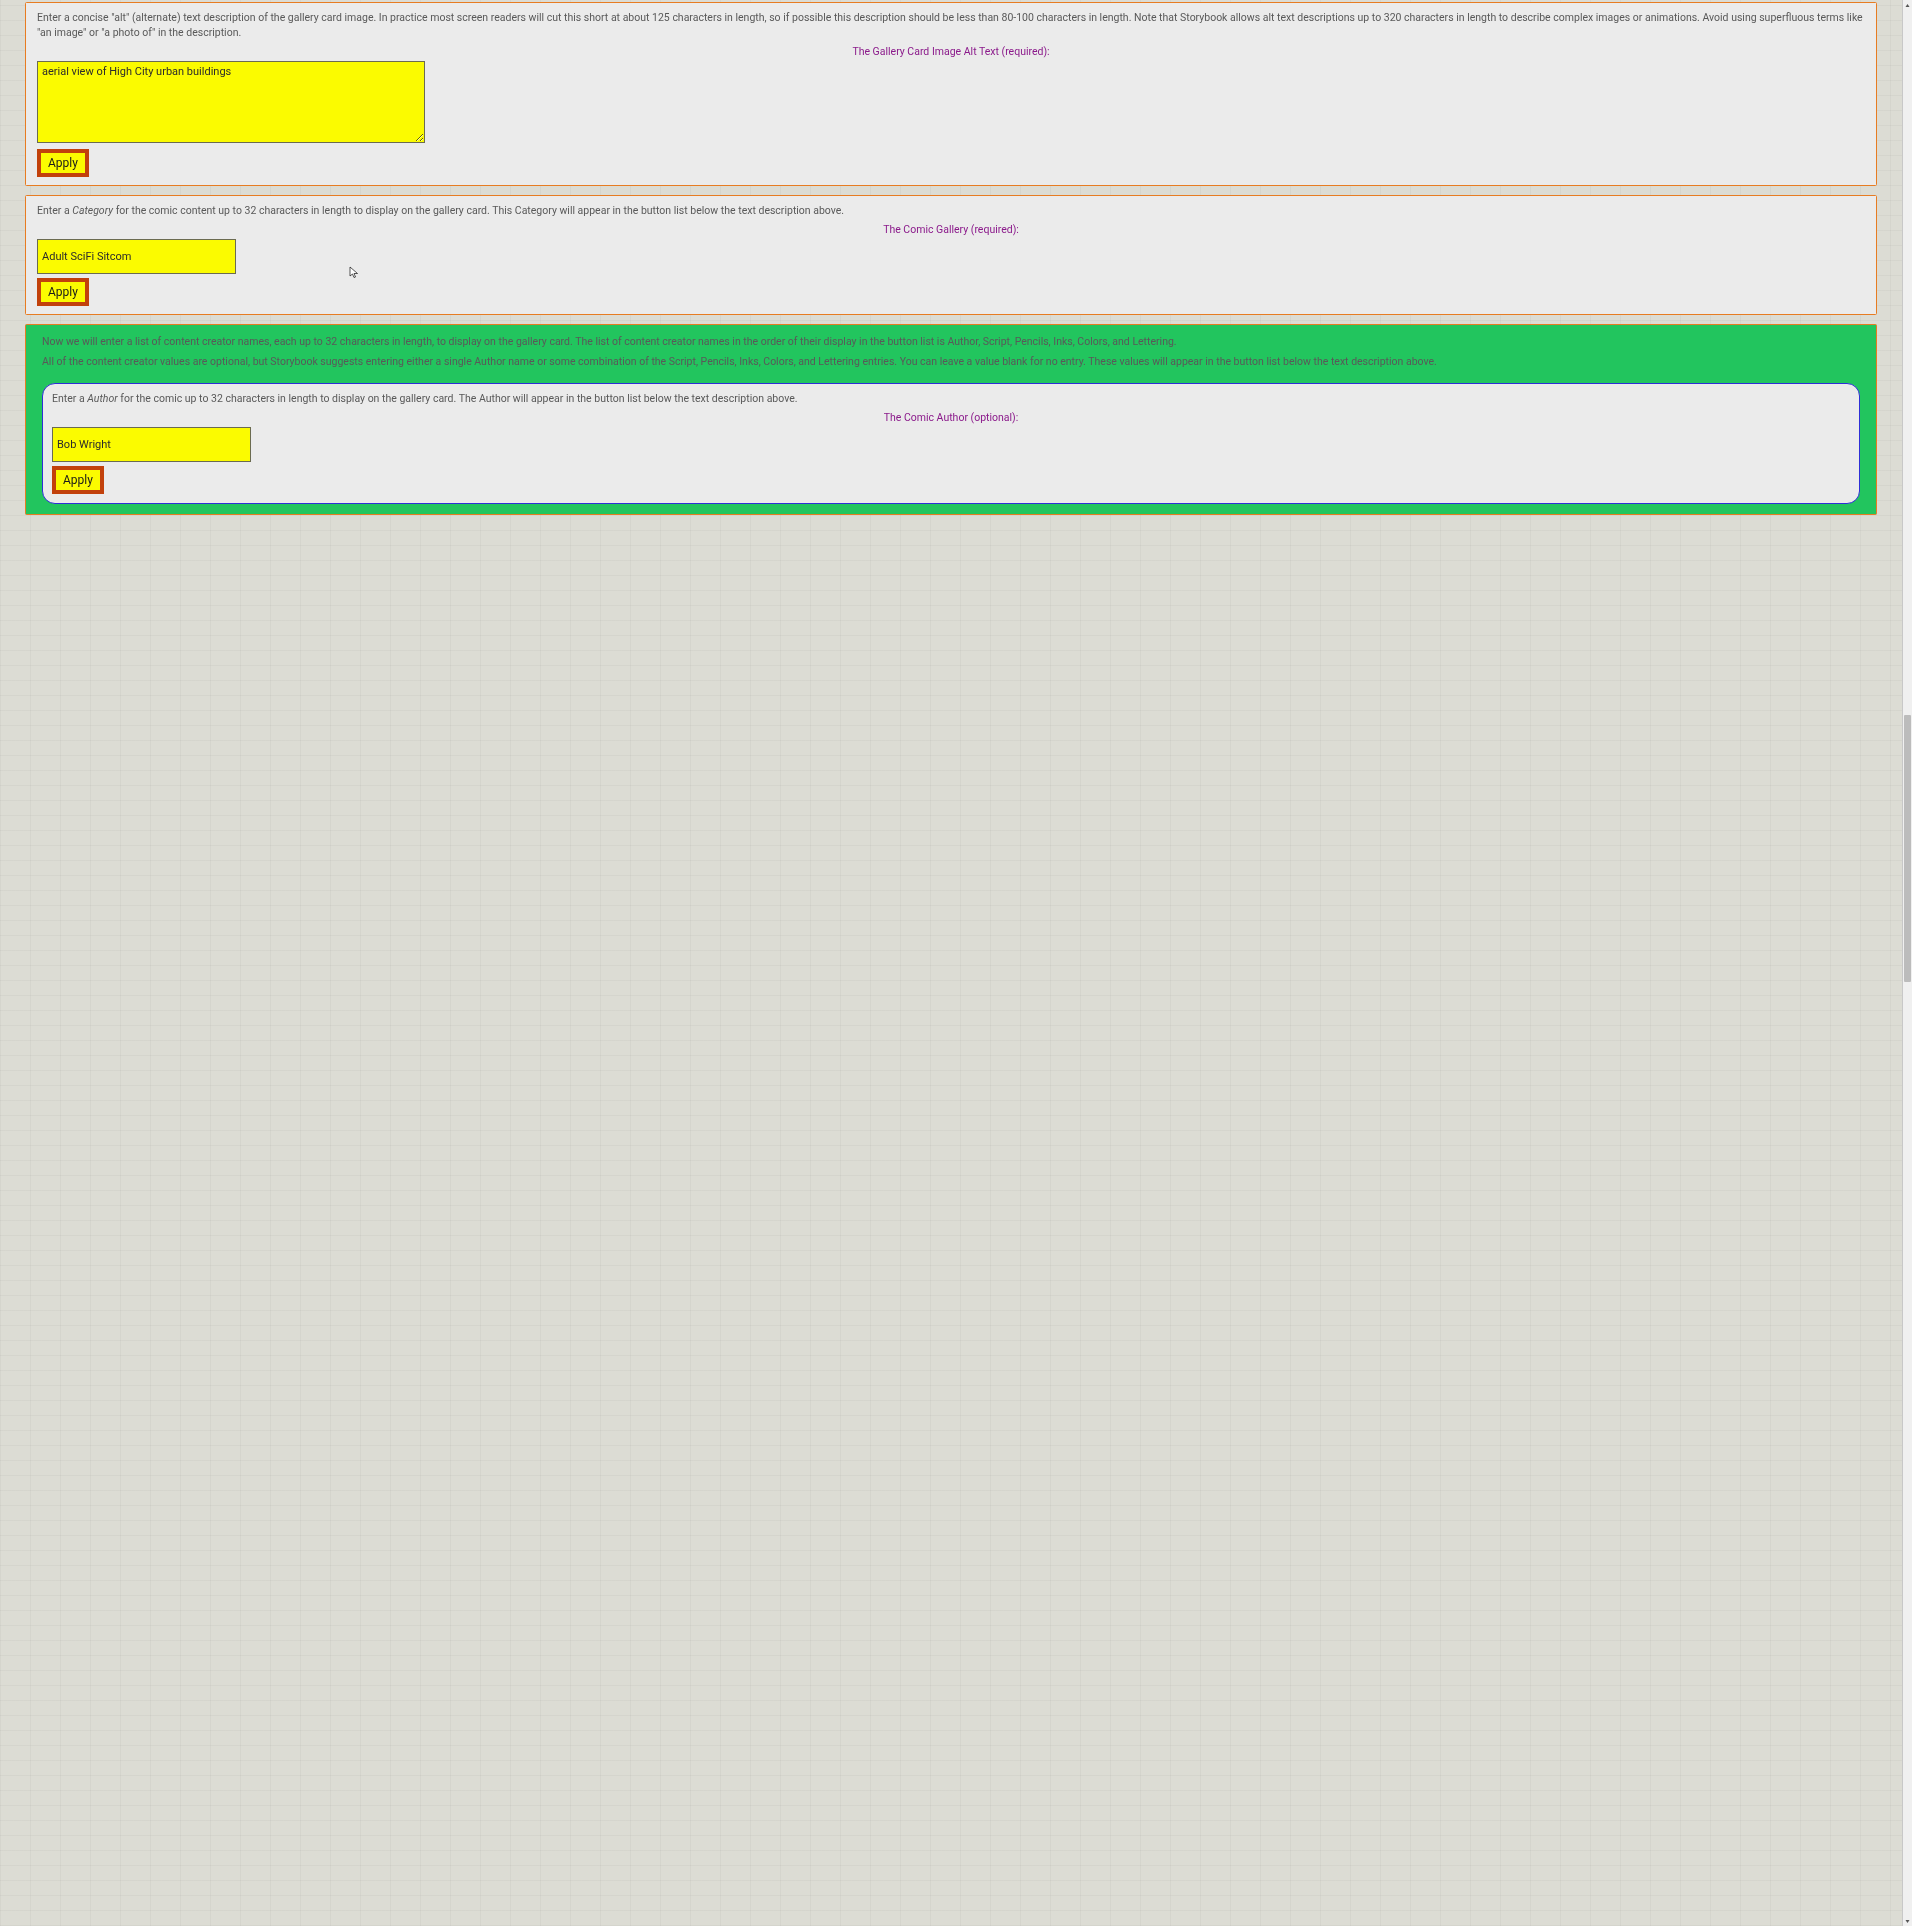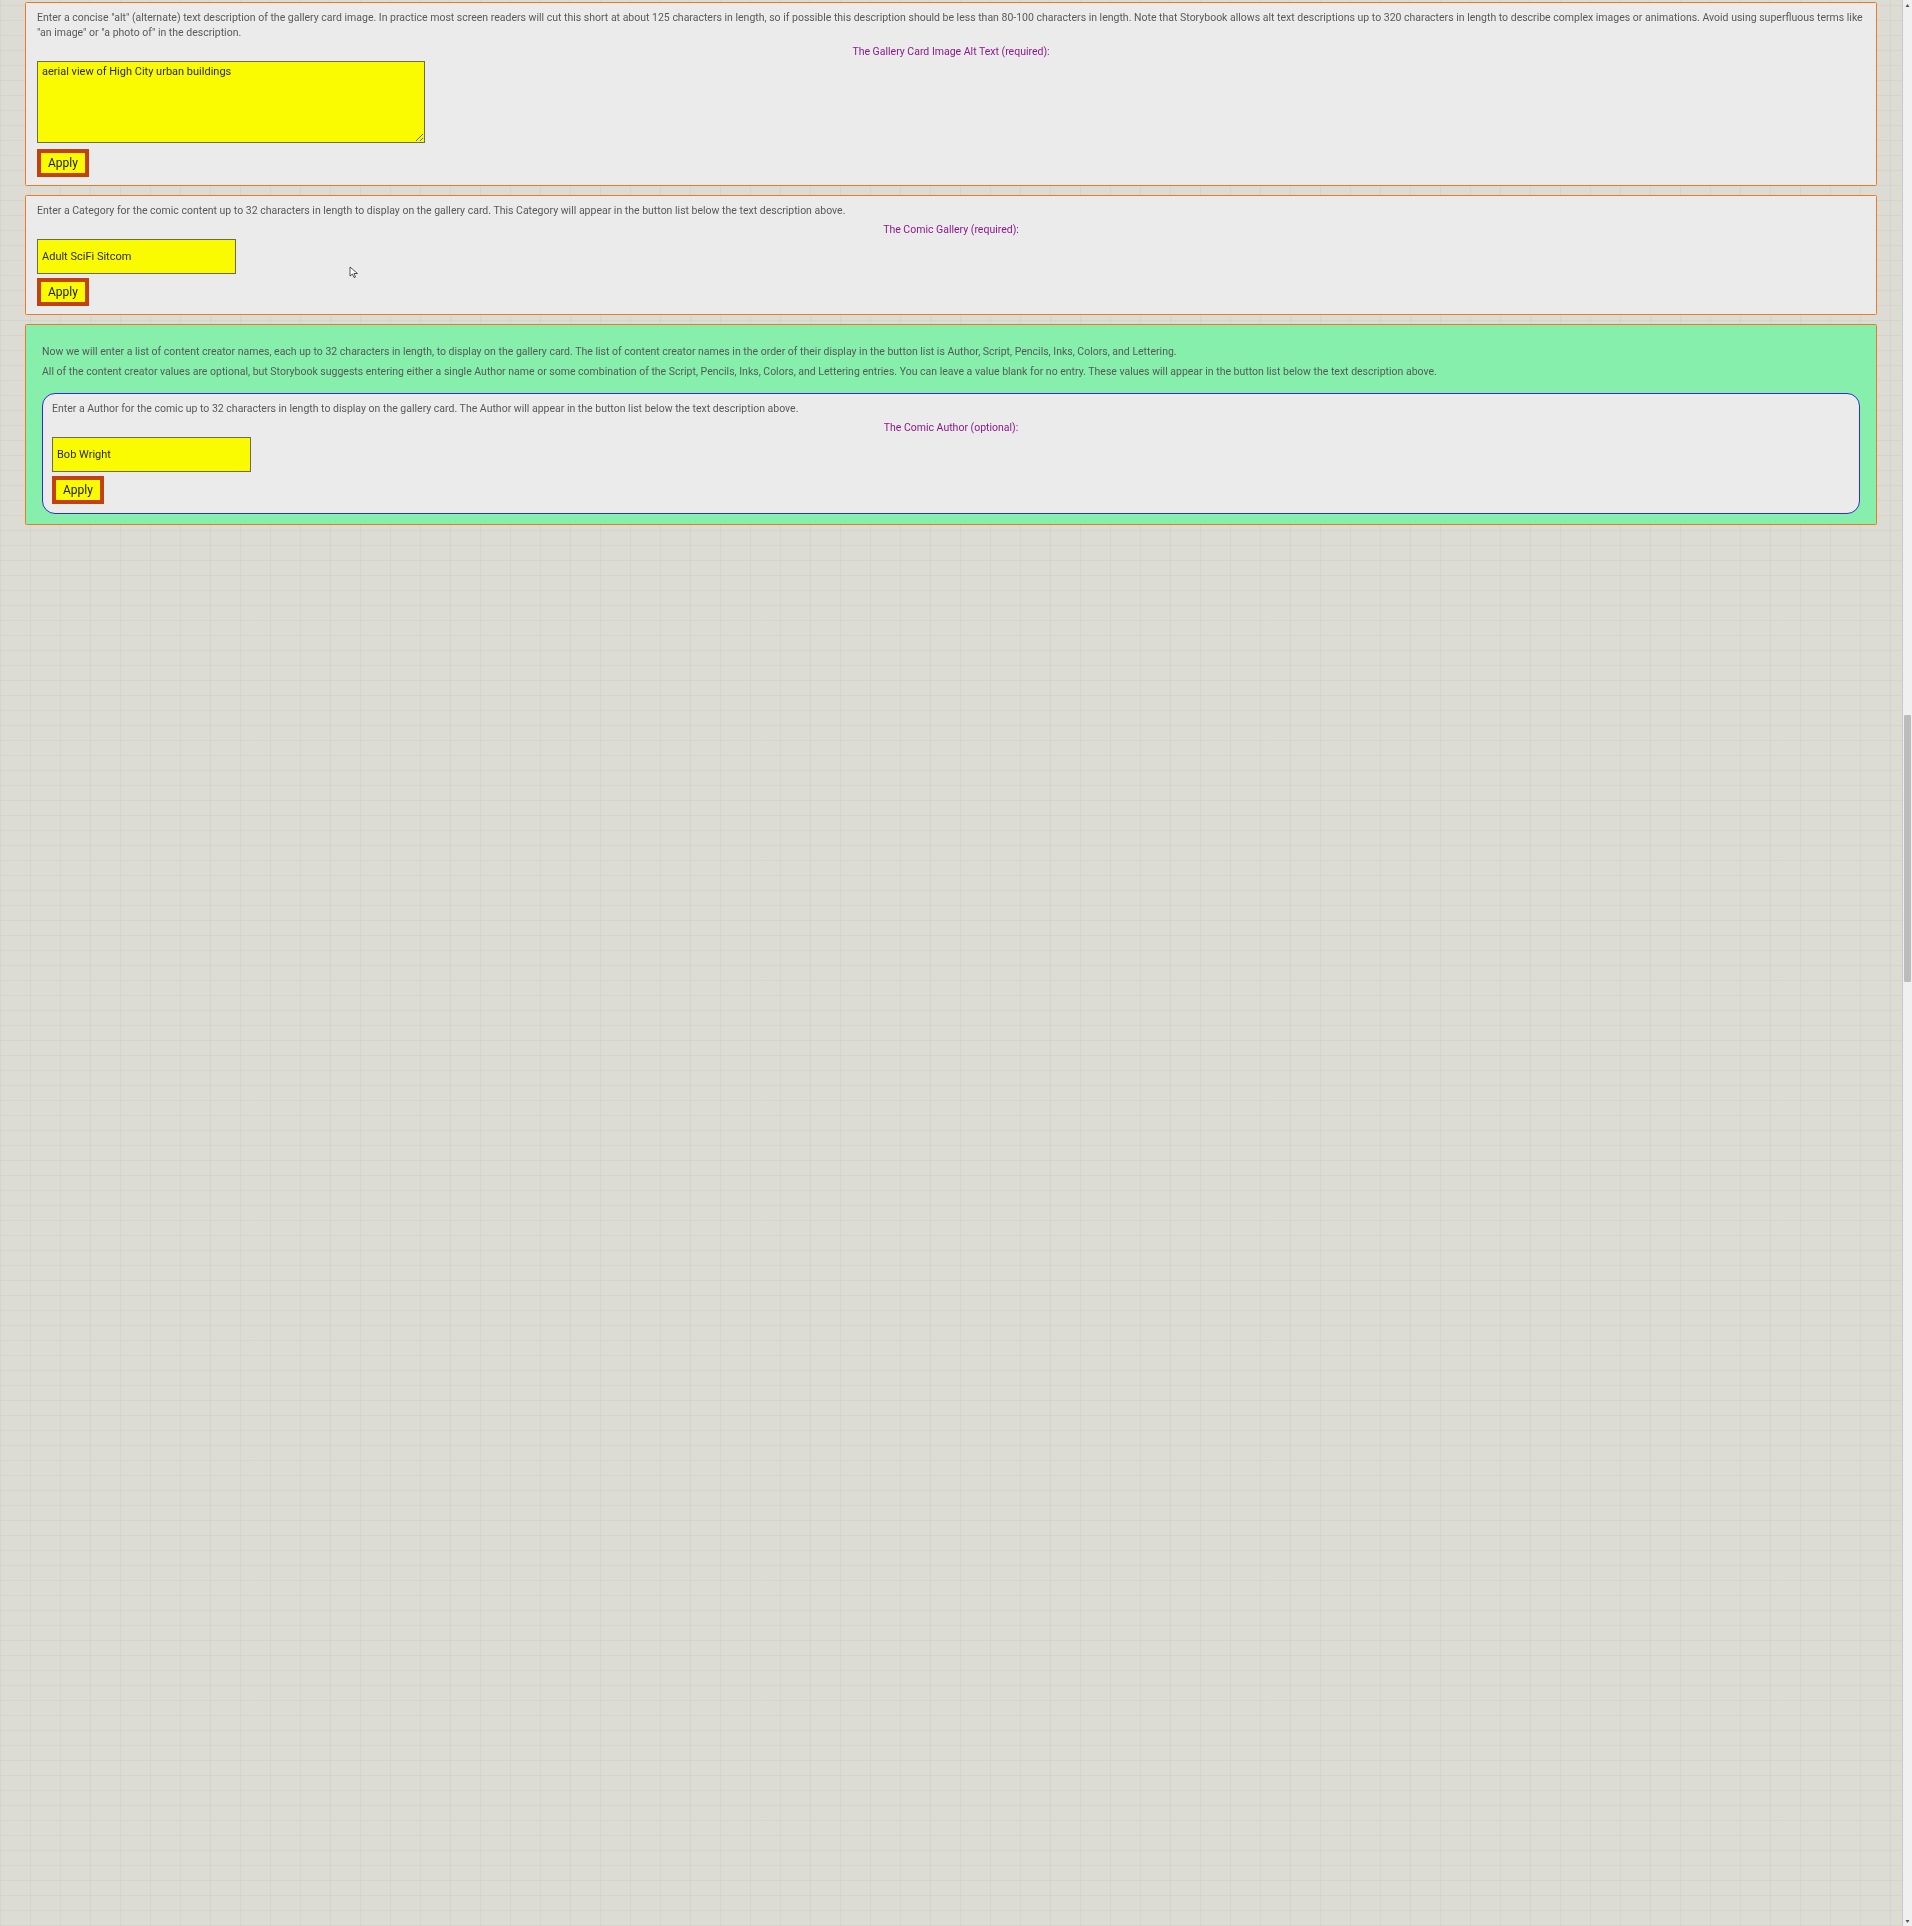--- a/index.html
+++ b/index.html
@@ -34,21 +34,21 @@
     margin: 0 0 9px 0;
     padding: 7px 11px 8px 11px;
   }
   .form-card.first { margin-top: 1.5px; }
   .desc {
     color: #595959;
     font-size: 10.5px;
     line-height: 1.5;
     margin: 0 0 4px 0;
   }
-  .desc .ital { }
+  .desc .ital { font-style: italic; }
   .field-label {
     color: #8b1a8b;
     font-size: 10.5px;
     margin: 0 0 3px 0;
     text-align: center;
   }
   .text-input, .textarea-input {
     background: #fbfb00;
     border: 1px solid #6b6b50;
     color: #2b2b2b;
@@ -72,24 +72,24 @@
   .apply-btn {
     background: #fbfb00;
     border: 4px solid #c2410c;
     color: #1a1a1a;
     font-size: 12px;
     padding: 3px 7px;
     cursor: pointer;
     font-family: inherit;
   }
   .creators-outer {
-    background: #86efac;
+    background: #22c55e;
     border: 1.5px solid #e77c22;
     border-radius: 1.5px;
-    padding: 19px 16px 10px 16px;
+    padding: 9px 16px 10px 16px;
   }
   .inner-card {
     background: #ebebeb;
     border: 1.5px solid #2e2ed6;
     border-radius: 13px;
     padding: 7px 9px 9px 9px;
     margin-top: 14px;
   }
   
   .scrollbar {

